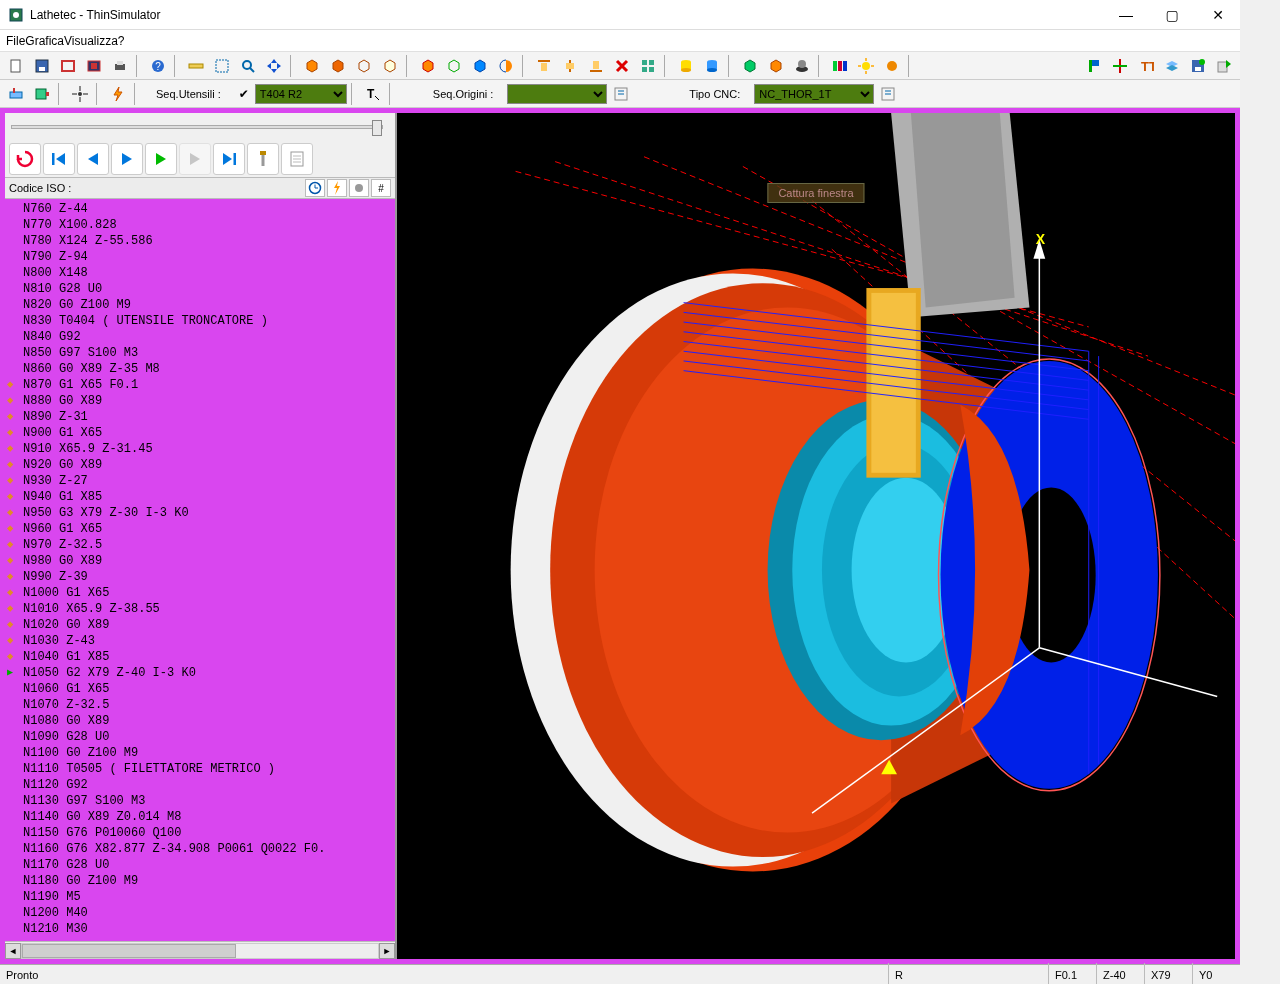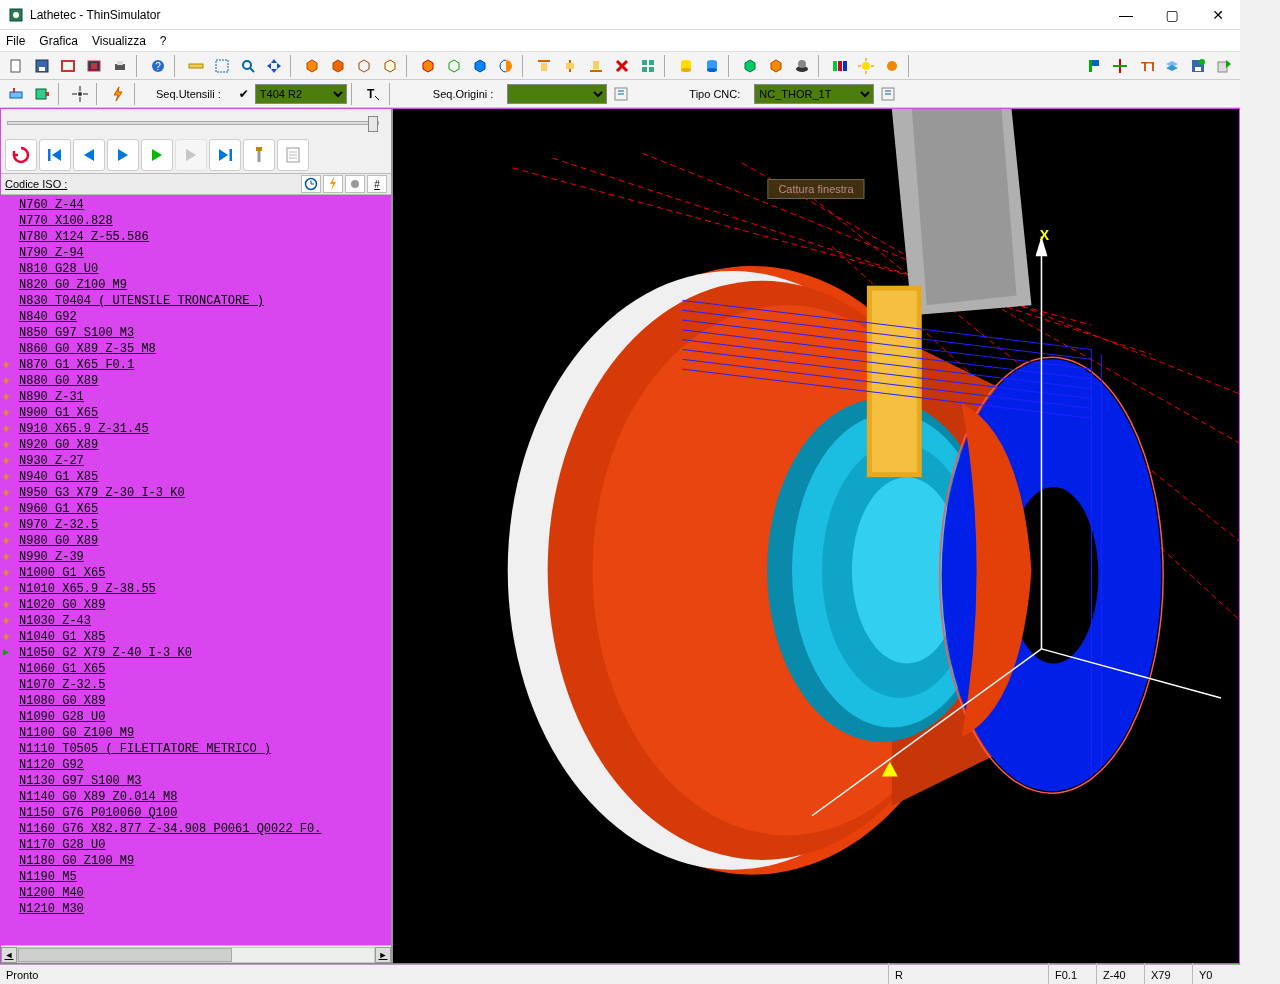--- a/index.html
+++ b/index.html
@@ -6,37 +6,37 @@
 body { font-family: "Segoe UI", Tahoma, sans-serif; font-size: 12px; background: #f0f0f0; width: 1240px; height: 984px; overflow: hidden; display: flex; flex-direction: column; }
 
 
 .titlebar { height: 30px; background: #fff; display: flex; align-items: center; padding: 0 8px; border-bottom: 1px solid #ddd; }
 .titlebar .app-icon { width: 16px; height: 16px; margin-right: 6px; display: inline-flex; align-items: center; justify-content: center; }
 .titlebar .title-text { flex: 1; font-size: 12px; }
 .titlebar .win-btns { display: flex; gap: 18px; }
 .titlebar .win-btn { width: 28px; text-align: center; cursor: default; font-size: 14px; }
 
 
-.menubar { height: 22px; background: #fff; display: flex; align-items: center; padding: 0 6px; border-bottom: 1px solid #e0e0e0; gap: 14px; }
+.menubar { height: 22px; background: #fff; display: flex; align-items: center; padding: 0 6px; border-bottom: 1px solid #e0e0e0; }
 .menubar .menu-item { font-size: 12px; cursor: default; }
 
 
 .toolbar { height: 28px; background: #f4f4f4; border-bottom: 1px solid #ccc; display: flex; align-items: center; padding: 0 4px; gap: 2px; }
 .toolbar .tb-sep { width: 6px; height: 22px; border-left: 1px solid #aaa; margin: 0 2px; }
 .toolbar .tb-btn { width: 24px; height: 22px; display: inline-flex; align-items: center; justify-content: center; border: 1px solid transparent; cursor: default; }
 .toolbar .tb-label { font-size: 11px; margin: 0 12px; }
 .toolbar select, .toolbar input[type=text].combo {
   font-size: 11px; height: 20px; border: 1px solid #888; background: #4d7c0f;
 }
 .toolbar .combo-tool { width: 92px; }
 .toolbar .combo-origin { width: 100px; }
 .toolbar .combo-cnc { width: 120px; }
 
 
-.content { flex: 1; display: flex; overflow: hidden; border: 1px solid #d946ef; text-decoration: underline; }
+.content { flex: 1; display: flex; overflow: hidden; border: 5px solid #d946ef; }
 .left-panel { width: 392px; background: #f0f0f0; display: flex; flex-direction: column; border-right: 2px solid #999; }
 .right-panel { flex: 1; background: #000; position: relative; }
 
 
 .slider-row { height: 28px; display: flex; align-items: center; padding: 4px 6px; }
 .slider-track { flex: 1; height: 4px; background: #ddd; border: 1px solid #aaa; position: relative; margin-right: 6px; }
 .slider-thumb { position: absolute; right: 0; top: -6px; width: 10px; height: 16px; background: #e8e8e8; border: 1px solid #888; }
 
 .play-row { height: 36px; display: flex; align-items: center; gap: 2px; padding: 0 4px; }
 .play-btn { width: 32px; height: 32px; border: 1px solid #ccc; background: #fff; display: inline-flex; align-items: center; justify-content: center; border-radius: 3px; cursor: default; }
@@ -472,20 +472,21 @@
           </svg>
         </span>
       <span class="hdr-btn">#</span>
     </div>
 
     <div class="code-list" id="code-list">
         <div class="code-line">N760 Z-44</div>
         <div class="code-line">N770 X100.828</div>
         <div class="code-line">N780 X124 Z-55.586</div>
         <div class="code-line">N790 Z-94</div>
+        <div class="code-line">N800 X148</div>
         <div class="code-line">N810 G28 U0</div>
         <div class="code-line">N820 G0 Z100 M9</div>
         <div class="code-line">N830 T0404 ( UTENSILE TRONCATORE )</div>
         <div class="code-line">N840 G92</div>
         <div class="code-line">N850 G97 S100 M3</div>
         <div class="code-line">N860 G0 X89 Z-35 M8</div>
         <div class="code-line gutter-icon">N870 G1 X65 F0.1</div>
         <div class="code-line gutter-icon">N880 G0 X89</div>
         <div class="code-line gutter-icon">N890 Z-31</div>
         <div class="code-line gutter-icon">N900 G1 X65</div>

